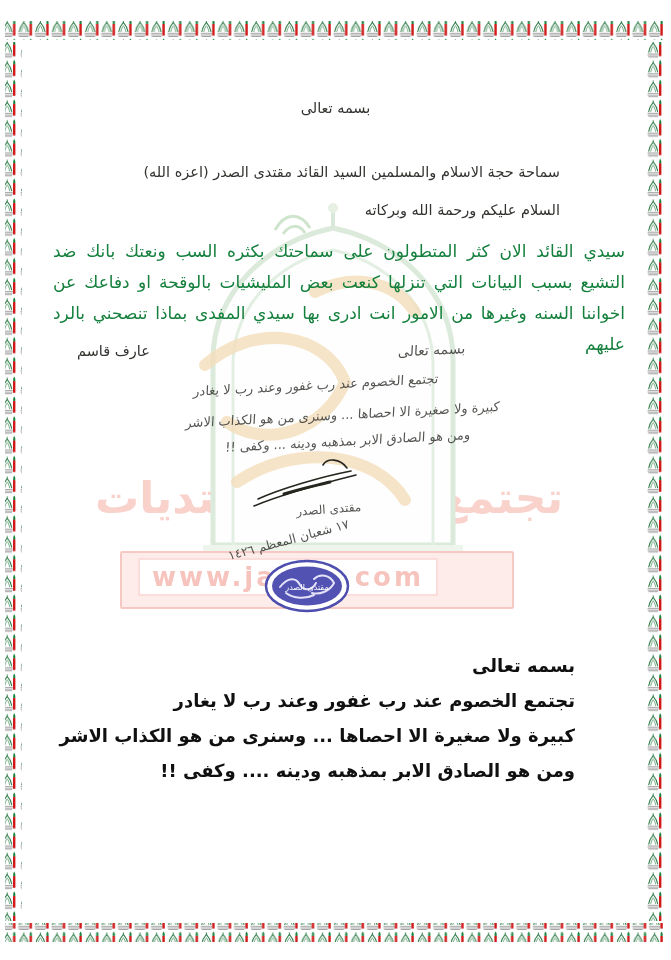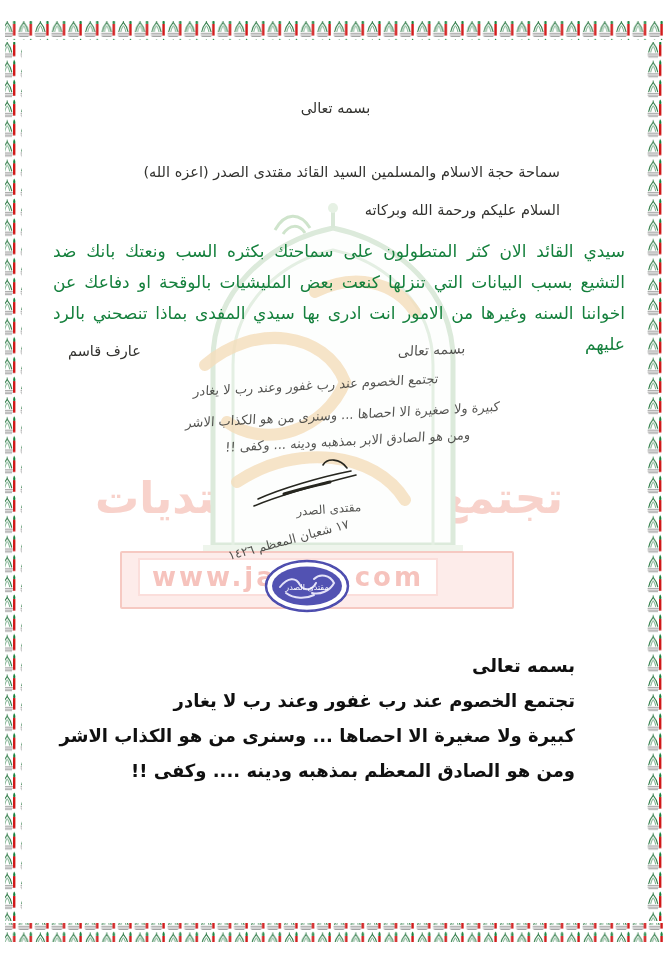--- a/index.html
+++ b/index.html
@@ -113,21 +113,21 @@
   </div>
 
   <div class="abs rtl print z2" style="left:0;top:100px;width:671px;text-align:center;">بسمه تعالى</div>
 
   <div class="abs rtl print z2" style="right:111px;top:164px;white-space:nowrap;">سماحة حجة الاسلام والمسلمين السيد القائد مقتدى الصدر (اعزه الله)</div>
 
   <div class="abs rtl print z2" style="right:111px;top:202px;white-space:nowrap;text-align:center;">السلام عليكم ورحمة الله وبركاته</div>
 
   <div class="abs rtl body-par z2" style="right:46px;top:236px;">سيدي القائد الان كثر المتطولون على سماحتك بكثره السب ونعتك بانك ضد التشيع بسبب البيانات التي تنزلها كنعت بعض المليشيات بالوقحة او دفاعك عن اخواننا السنه وغيرها من الامور انت ادرى بها سيدي المفدى بماذا تنصحني بالرد عليهم</div>
 
-  <div class="abs rtl print z2" style="left:68px;top:343px;text-align:right;">عارف قاسم</div>
+  <div class="abs rtl print z2" style="left:77px;top:343px;text-align:right;">عارف قاسم</div>
 
   <div class="abs rtl hand z3" style="right:206px;top:340px;font-size:14px;">بسمه تعالى</div>
 
   <div class="abs rtl hand z3" style="right:233px;top:371px;">تجتمع الخصوم عند رب غفور وعند رب لا يغادر</div>
 
   <div class="abs rtl hand z3" style="right:171px;top:399px;">كبيرة ولا صغيرة الا احصاها ... وسنرى من هو الكذاب الاشر</div>
 
   <div class="abs rtl hand z3" style="right:201px;top:427px;">ومن هو الصادق الابر بمذهبه ودينه ... وكفى !!</div>
 
   <svg class="abs z3" style="left:250px;top:456px;" width="132" height="58" viewBox="0 0 132 58" xmlns="http://www.w3.org/2000/svg">
@@ -152,16 +152,16 @@
       <path d="M52,22 C58,16 68,18 72,26 C68,34 58,38 50,36"></path>
       <path d="M24,36 C32,42 44,42 52,38"></path>
     </g>
     <text x="45" y="33" text-anchor="middle" font-size="8" fill="#ffffff" font-family="DejaVu Sans, sans-serif" direction="rtl">مقتدى الصدر</text>
   </svg>
 
   <div class="abs rtl bold-block z2">
     <div>بسمه تعالى</div>
     <div>تجتمع الخصوم عند رب غفور وعند رب لا يغادر</div>
     <div>كبيرة ولا صغيرة الا احصاها ... وسنرى من هو الكذاب الاشر</div>
-    <div>ومن هو الصادق المعظم بمذهبه ودينه .... وكفى !!</div>
+    <div>ومن هو الصادق الابر بمذهبه ودينه .... وكفى !!</div>
   </div>
 
 </div>
 
 </body></html>

